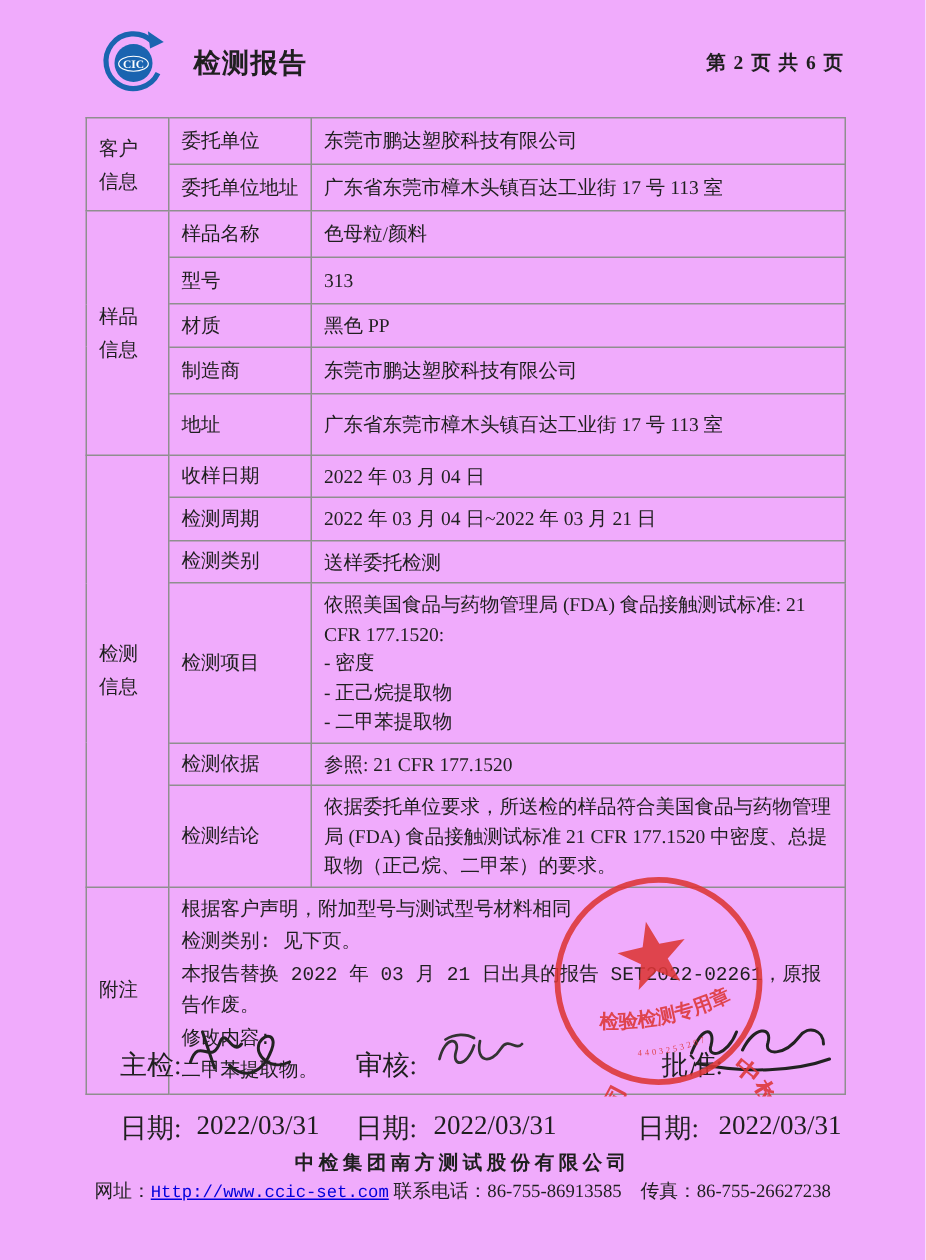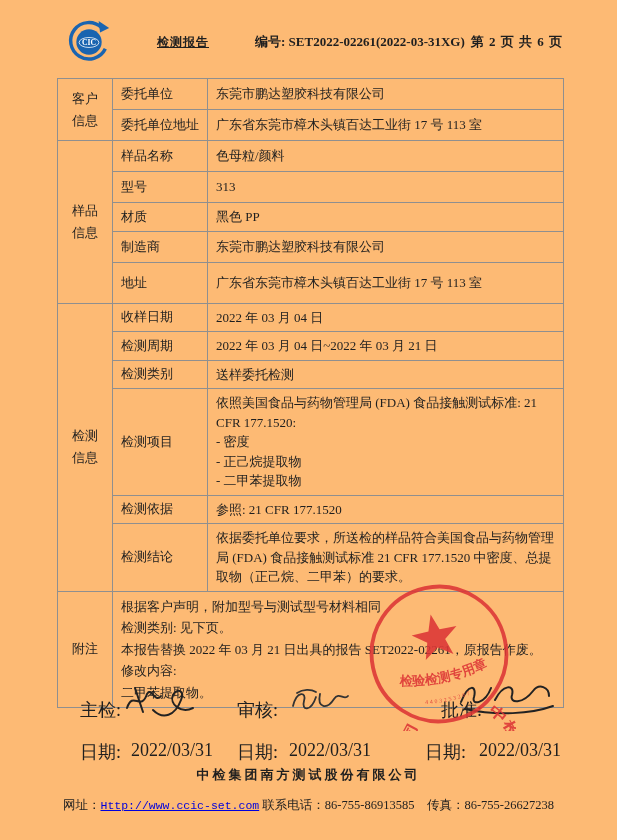--- a/index.html
+++ b/index.html
@@ -1,70 +1,66 @@
 <!DOCTYPE html>
 <html><head>
 <meta charset="utf-8">
 <style>
   * { margin:0; padding:0; box-sizing:border-box; }
   html,body { background:#ffffff; }
   .page {
-    position:relative; width:617px; height:840px; background:#fdba74;
+    position:relative; width:617px; height:840px; background:#f0abfc;
     font-family:"Liberation Serif","DejaVu Serif",serif;
     color:#1f1f1f; overflow:hidden;
   }
   
   .hdr { position:absolute; top:18px; left:57px; right:54px; height:48px;
          display:flex; align-items:center; }
   .hdr .logo { width:48px; height:46px; margin-left:8px; flex:0 0 auto; }
-  .hdr .title { font-weight:bold; font-size:12px; margin-left:44px; letter-spacing:1px;text-decoration:underline; }
+  .hdr .title { font-weight:bold; font-size:18px; margin-left:16px; letter-spacing:1px; }
   .hdr .repno { font-weight:bold; font-size:13px; margin-left:46px; white-space:nowrap; }
   .hdr .pageno { font-weight:bold; font-size:13px; margin-left:auto; white-space:nowrap; letter-spacing:1px;text-align:center; }
   
   table.rep { position:absolute; top:78px; left:57px; width:506px;
               border-collapse:collapse; table-layout:fixed; font-size:13px; }
   table.rep td { border:1px solid #8f8f8f; vertical-align:middle; padding:4px 8px; }
-  td.sec { text-align:center; padding:4px 2px; line-height:22px; }
+  td.sec { text-align:left; padding:4px 2px; line-height:22px; }
   td.lbl { padding-left:9px; white-space:nowrap;margin-left:28px; }
   td.val { padding-left:9px; line-height:19.5px; }
   .mline div { line-height:19.5px; }
-  td.note { padding:6px 9px; line-height:21.5px; }
+  td.note { padding:6px 9px; line-height:21.5px;font-family:Liberation Mono, monospace; }
   
   .sigs { position:absolute; top:684px; left:57px; width:506px; height:76px; font-size:18px; }
   .sigs .lab { position:absolute; white-space:nowrap; }
   .sig-svg { position:absolute; }
   
   .seal { position:absolute; left:362px; top:577px; width:154px; height:154px;
           opacity:0.88; pointer-events:none; z-index:5; }
   
   .foot { position:absolute; top:766px; left:0; width:617px; text-align:center; }
   .foot .co { font-weight:bold; font-size:13px; letter-spacing:3px; }
   .foot .l2 { font-size:12.5px; margin-top:4px; }
-  .foot .l3 { font-size:12.5px; margin-top:13px; }
+  .foot .l3 { font-size:12.5px; margin-top:2px; }
   .foot a.url { color:#0000dd; text-decoration:underline; cursor:pointer;
                 font-family:"Liberation Mono","DejaVu Sans Mono",monospace; font-size:11.5px; }
 </style>
 </head>
 <body>
 
 <div class="page">
 
   <div class="hdr">
     <svg class="logo" viewBox="0 0 50 46">
       <path d="M 38,8 A 19,19 0 1,0 42,30" fill="none" stroke="#1a64b0" stroke-width="3.6"></path>
       <polygon points="35,1 46,8.5 36.5,13" fill="#1a64b0"></polygon>
       <circle cx="25" cy="23" r="13.2" fill="#1a64b0"></circle>
       <ellipse cx="25" cy="23.5" rx="10.3" ry="5.2" fill="none" stroke="#ffffff" stroke-width="0.8"></ellipse>
       <text x="25" y="26.3" text-anchor="middle" font-size="8" font-weight="bold" fill="#ffffff">CIC</text>
     </svg>
     <div class="title">检测报告</div>
-    <div class="repno">
-      <span>编号:</span>
-      <span>SET2022-02261(2022-03-31XG)</span>
-    </div>
     <div class="pageno">第 2 页 共 6 页</div>
   </div>
 
   <table class="rep">
     <colgroup>
         <col style="width:55px">
         <col style="width:95px">
         <col style="width:356px">
       </colgroup>
 

